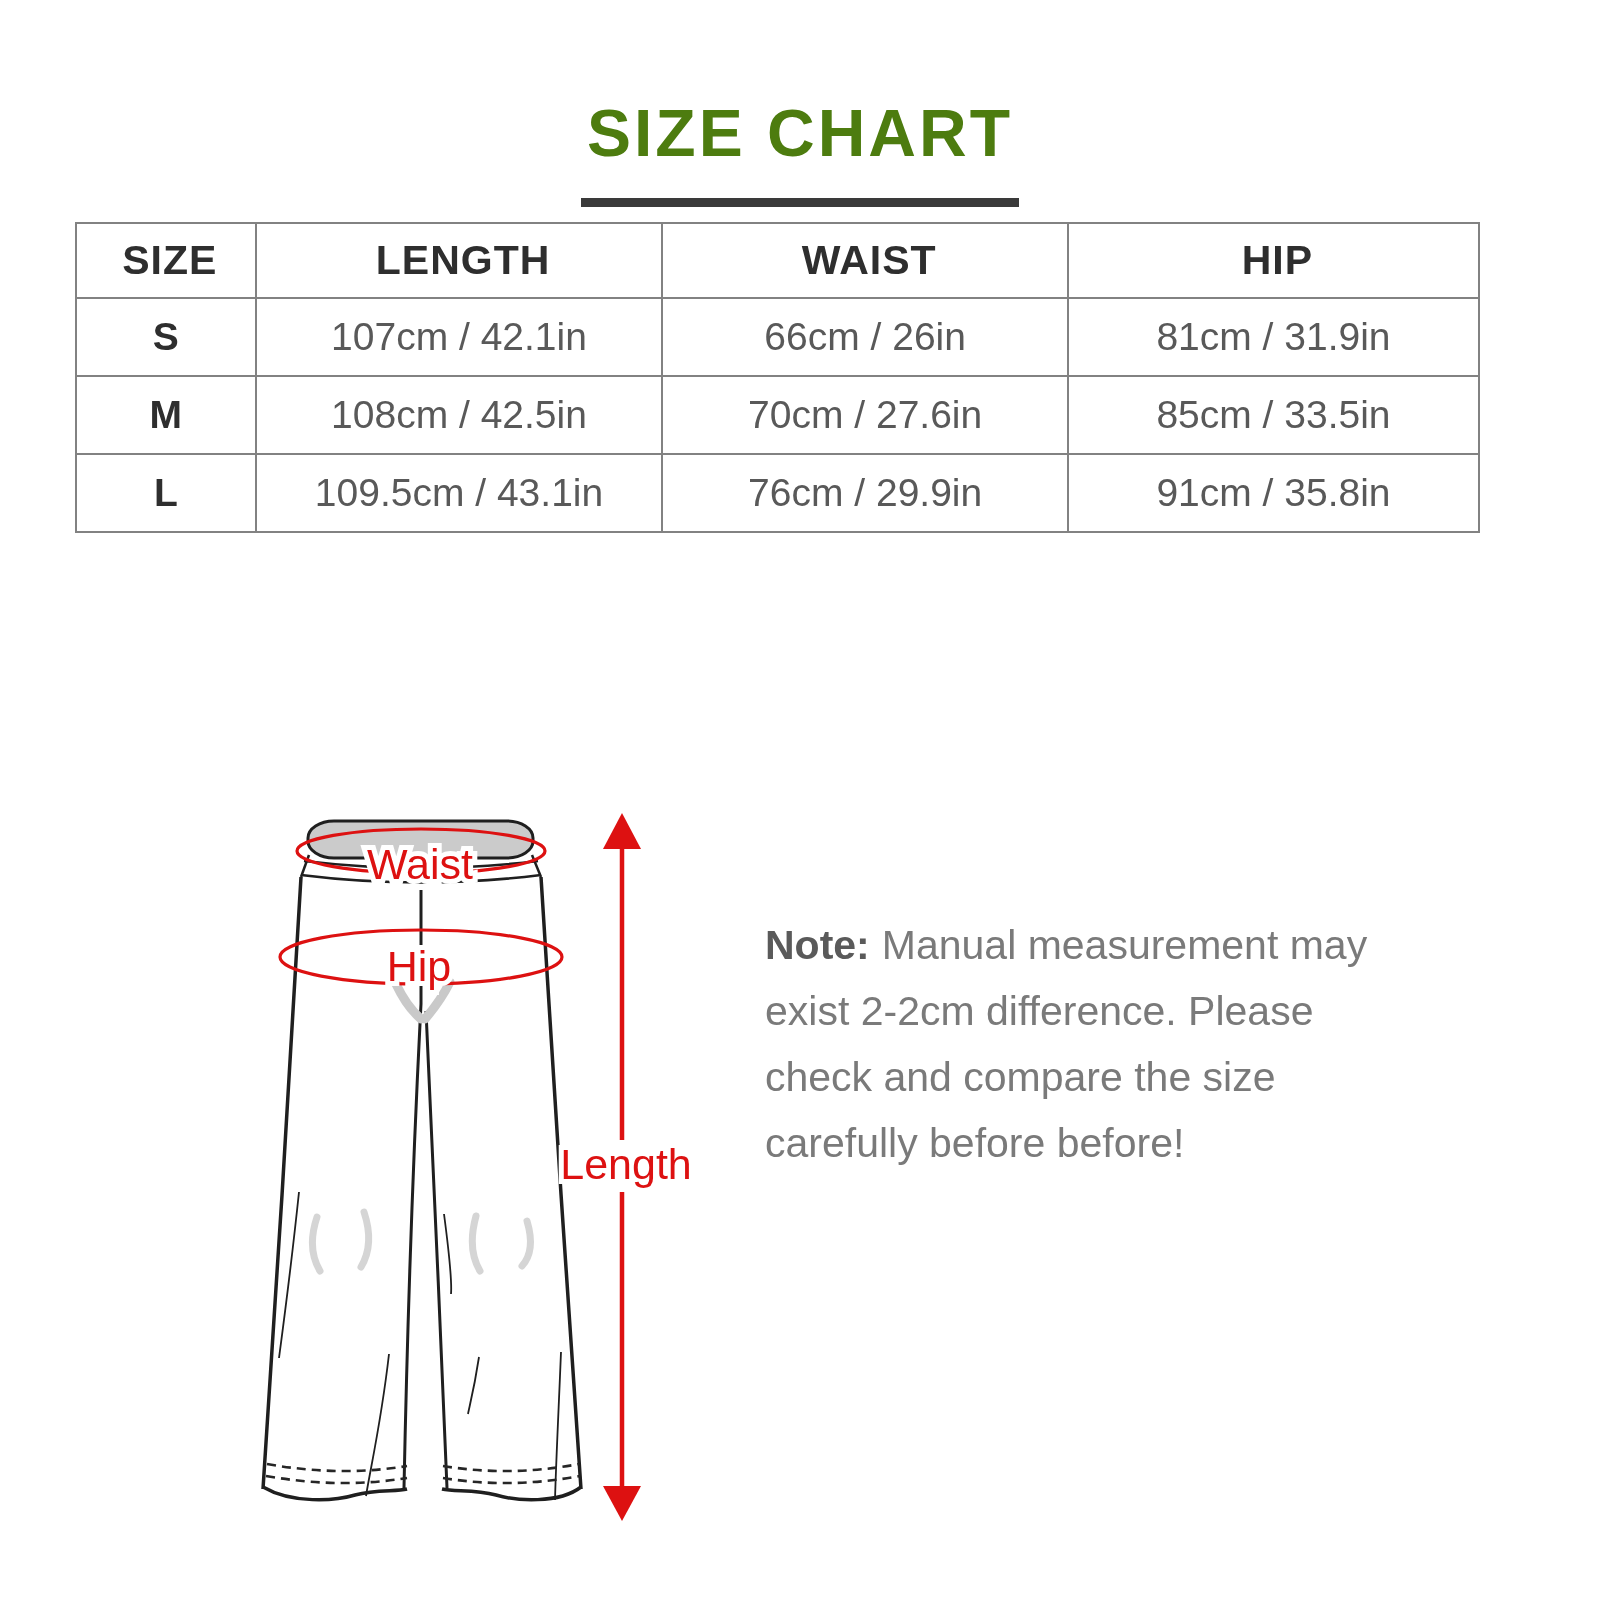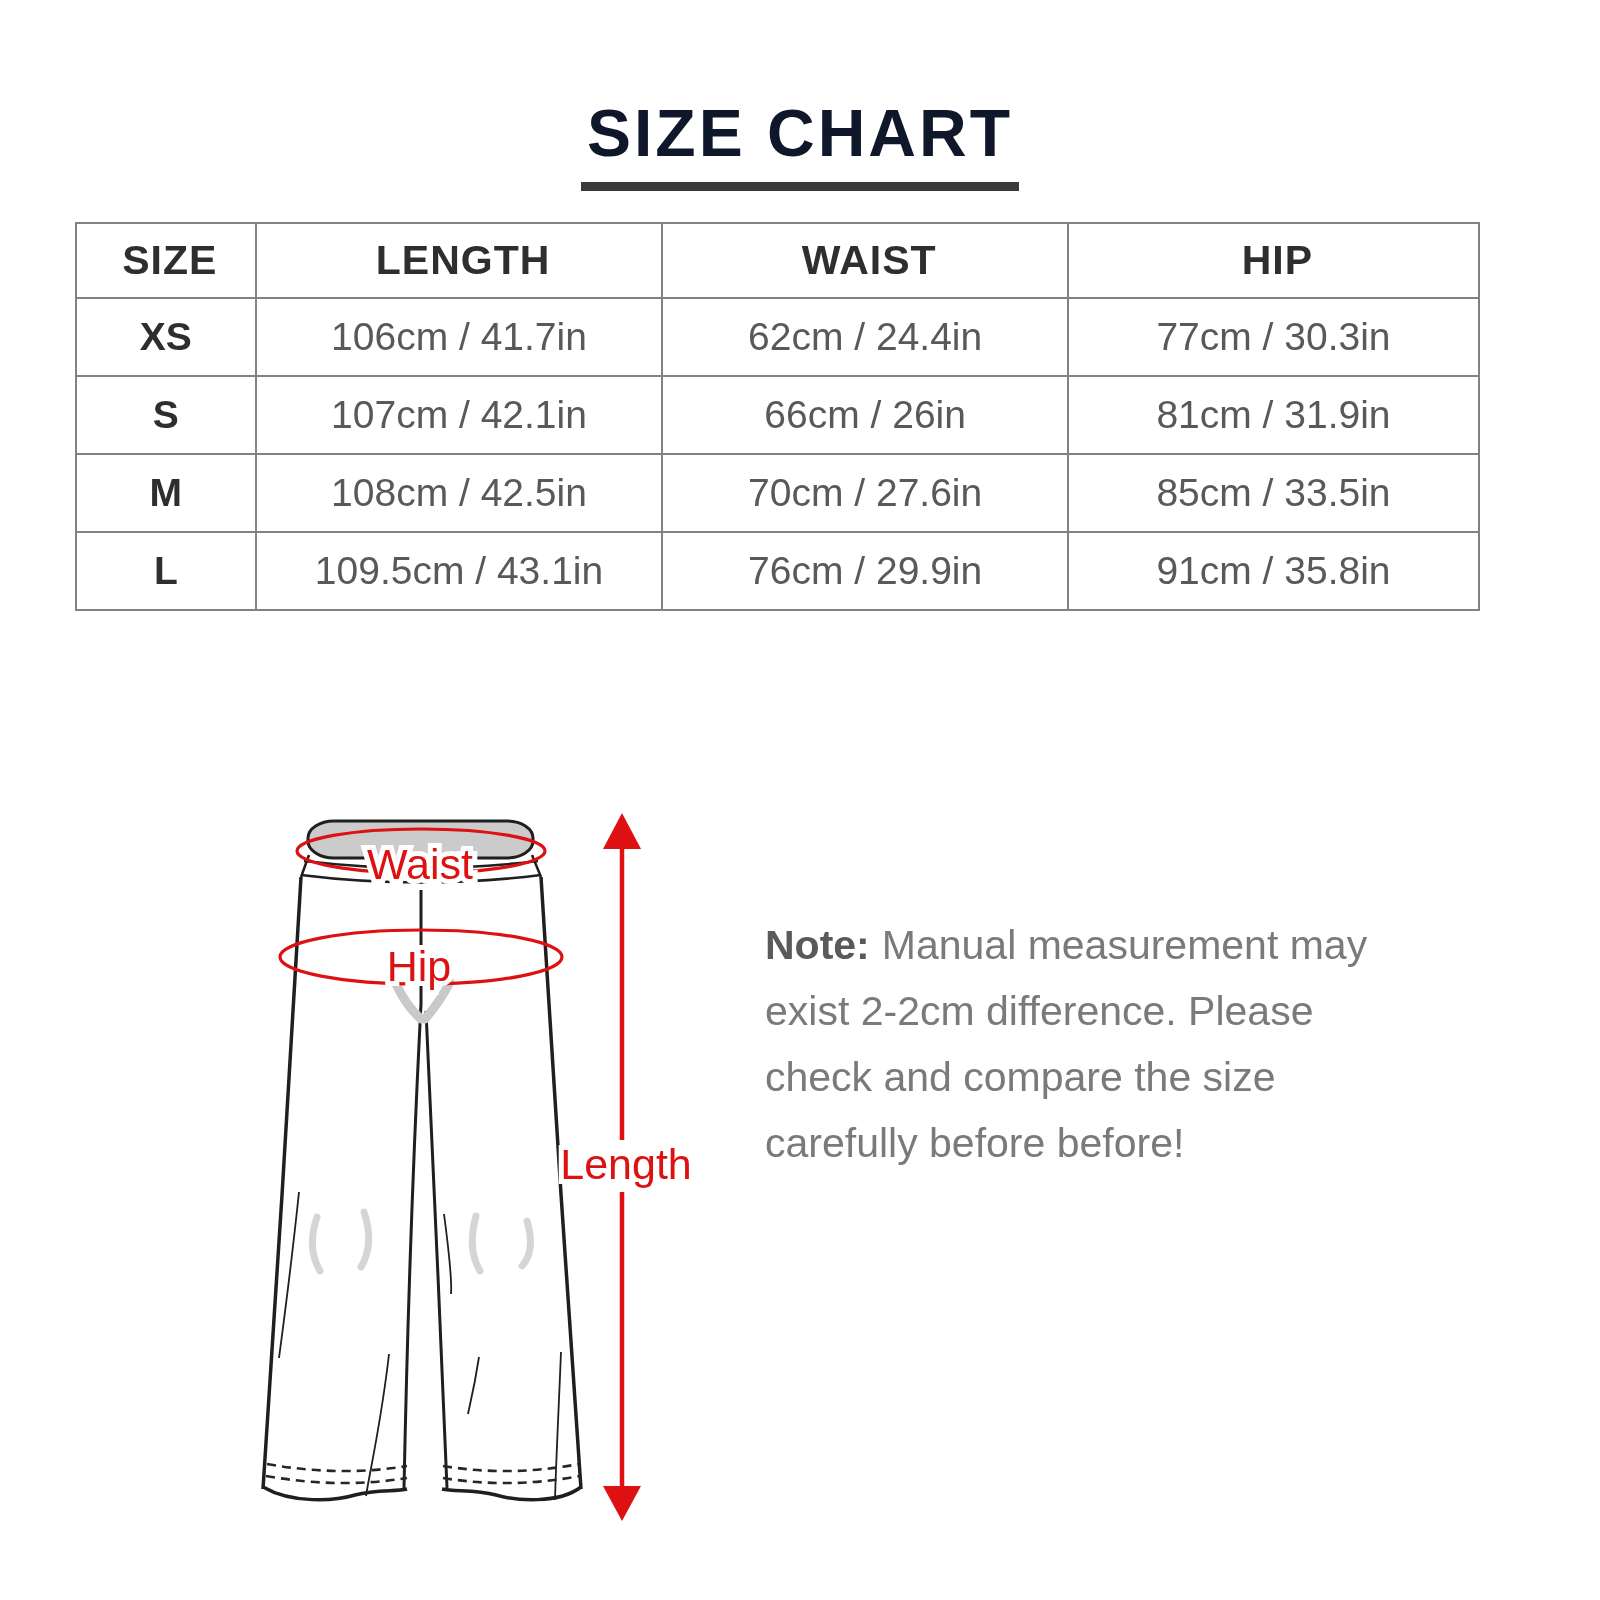--- a/index.html
+++ b/index.html
@@ -5,22 +5,22 @@
   html,body { margin:0; padding:0; background:#ffffff; }
   .page {
     position:relative; width:1600px; height:1600px;
     background:#ffffff; overflow:hidden;
     font-family:"Liberation Sans", sans-serif;
   }
 
   
   .title-wrap { position:absolute; top:100px; left:0; width:100%; text-align:center; }
   .page-title {
-    display:inline-block; font-size:66px; font-weight:bold; color:#0f172a;
-    letter-spacing:3px; line-height:1; padding:0 6px 16px 6px;
+    display:inline-block; font-size:66px; font-weight:bold; color:#4d7c0f;
+    letter-spacing:3px; line-height:1; padding:0 6px 32px 6px;
     border-bottom:9px solid #3a3a3a;
   }
 
   
   .size-table {
     position:absolute; left:75px; top:222px; width:1405px;
     border-collapse:collapse; table-layout:fixed;
   }
   .size-table th, .size-table td {
     border:2px solid #828282; text-align:center; vertical-align:middle;
@@ -66,26 +66,20 @@
     </colgroup>
     <thead>
       <tr>
         <th>SIZE</th>
         <th>LENGTH</th>
         <th>WAIST</th>
         <th>HIP</th>
       </tr>
     </thead>
     <tbody>
-      <tr>
-        <td class="size-cell">XS</td>
-        <td>106cm / 41.7in</td>
-        <td>62cm / 24.4in</td>
-        <td>77cm / 30.3in</td>
-      </tr>
       <tr>
         <td class="size-cell">S</td>
         <td>107cm / 42.1in</td>
         <td>66cm / 26in</td>
         <td>81cm / 31.9in</td>
       </tr>
       <tr>
         <td class="size-cell">M</td>
         <td>108cm / 42.5in</td>
         <td>70cm / 27.6in</td>

